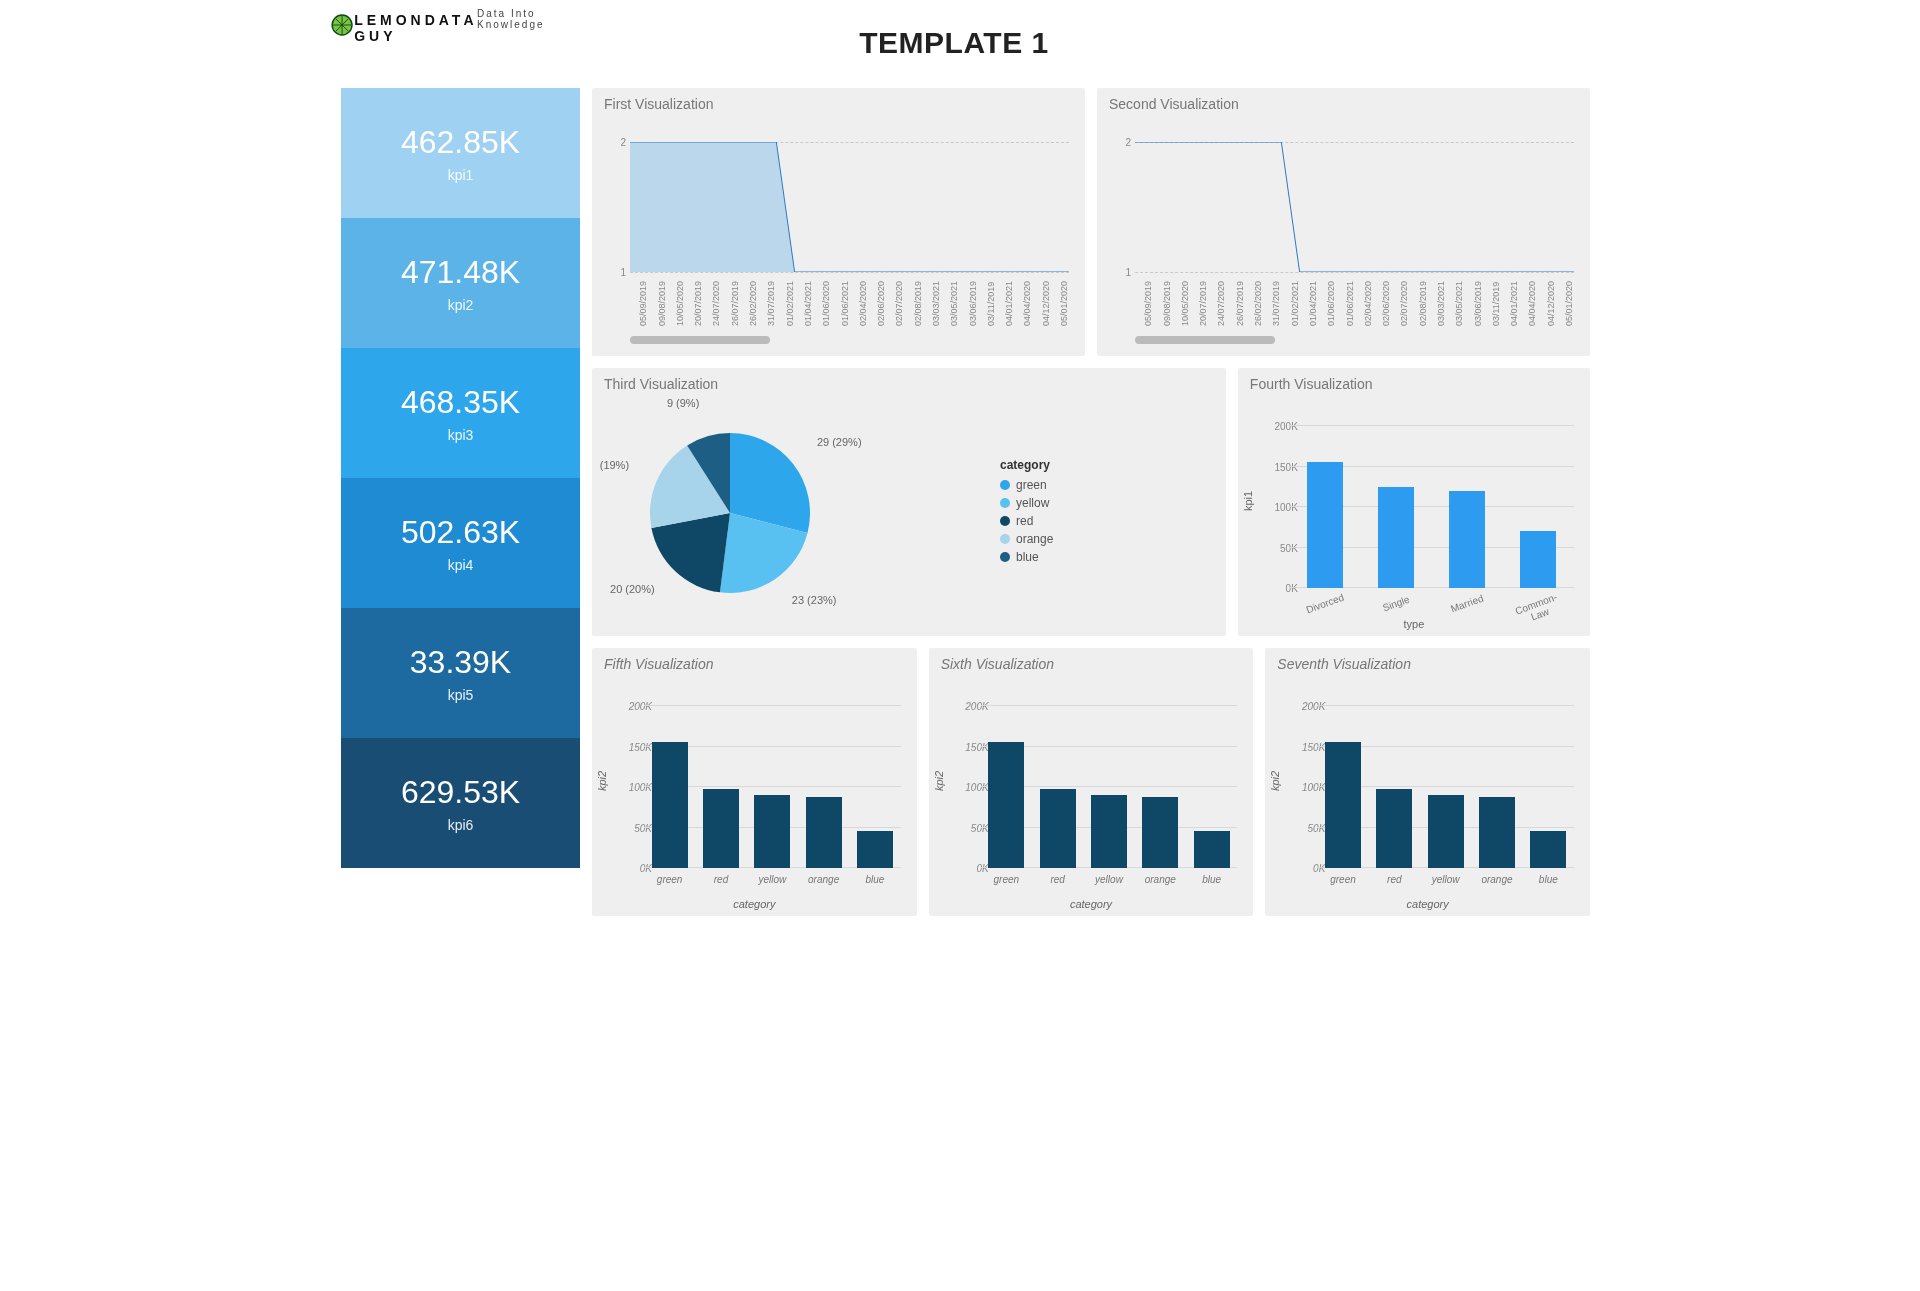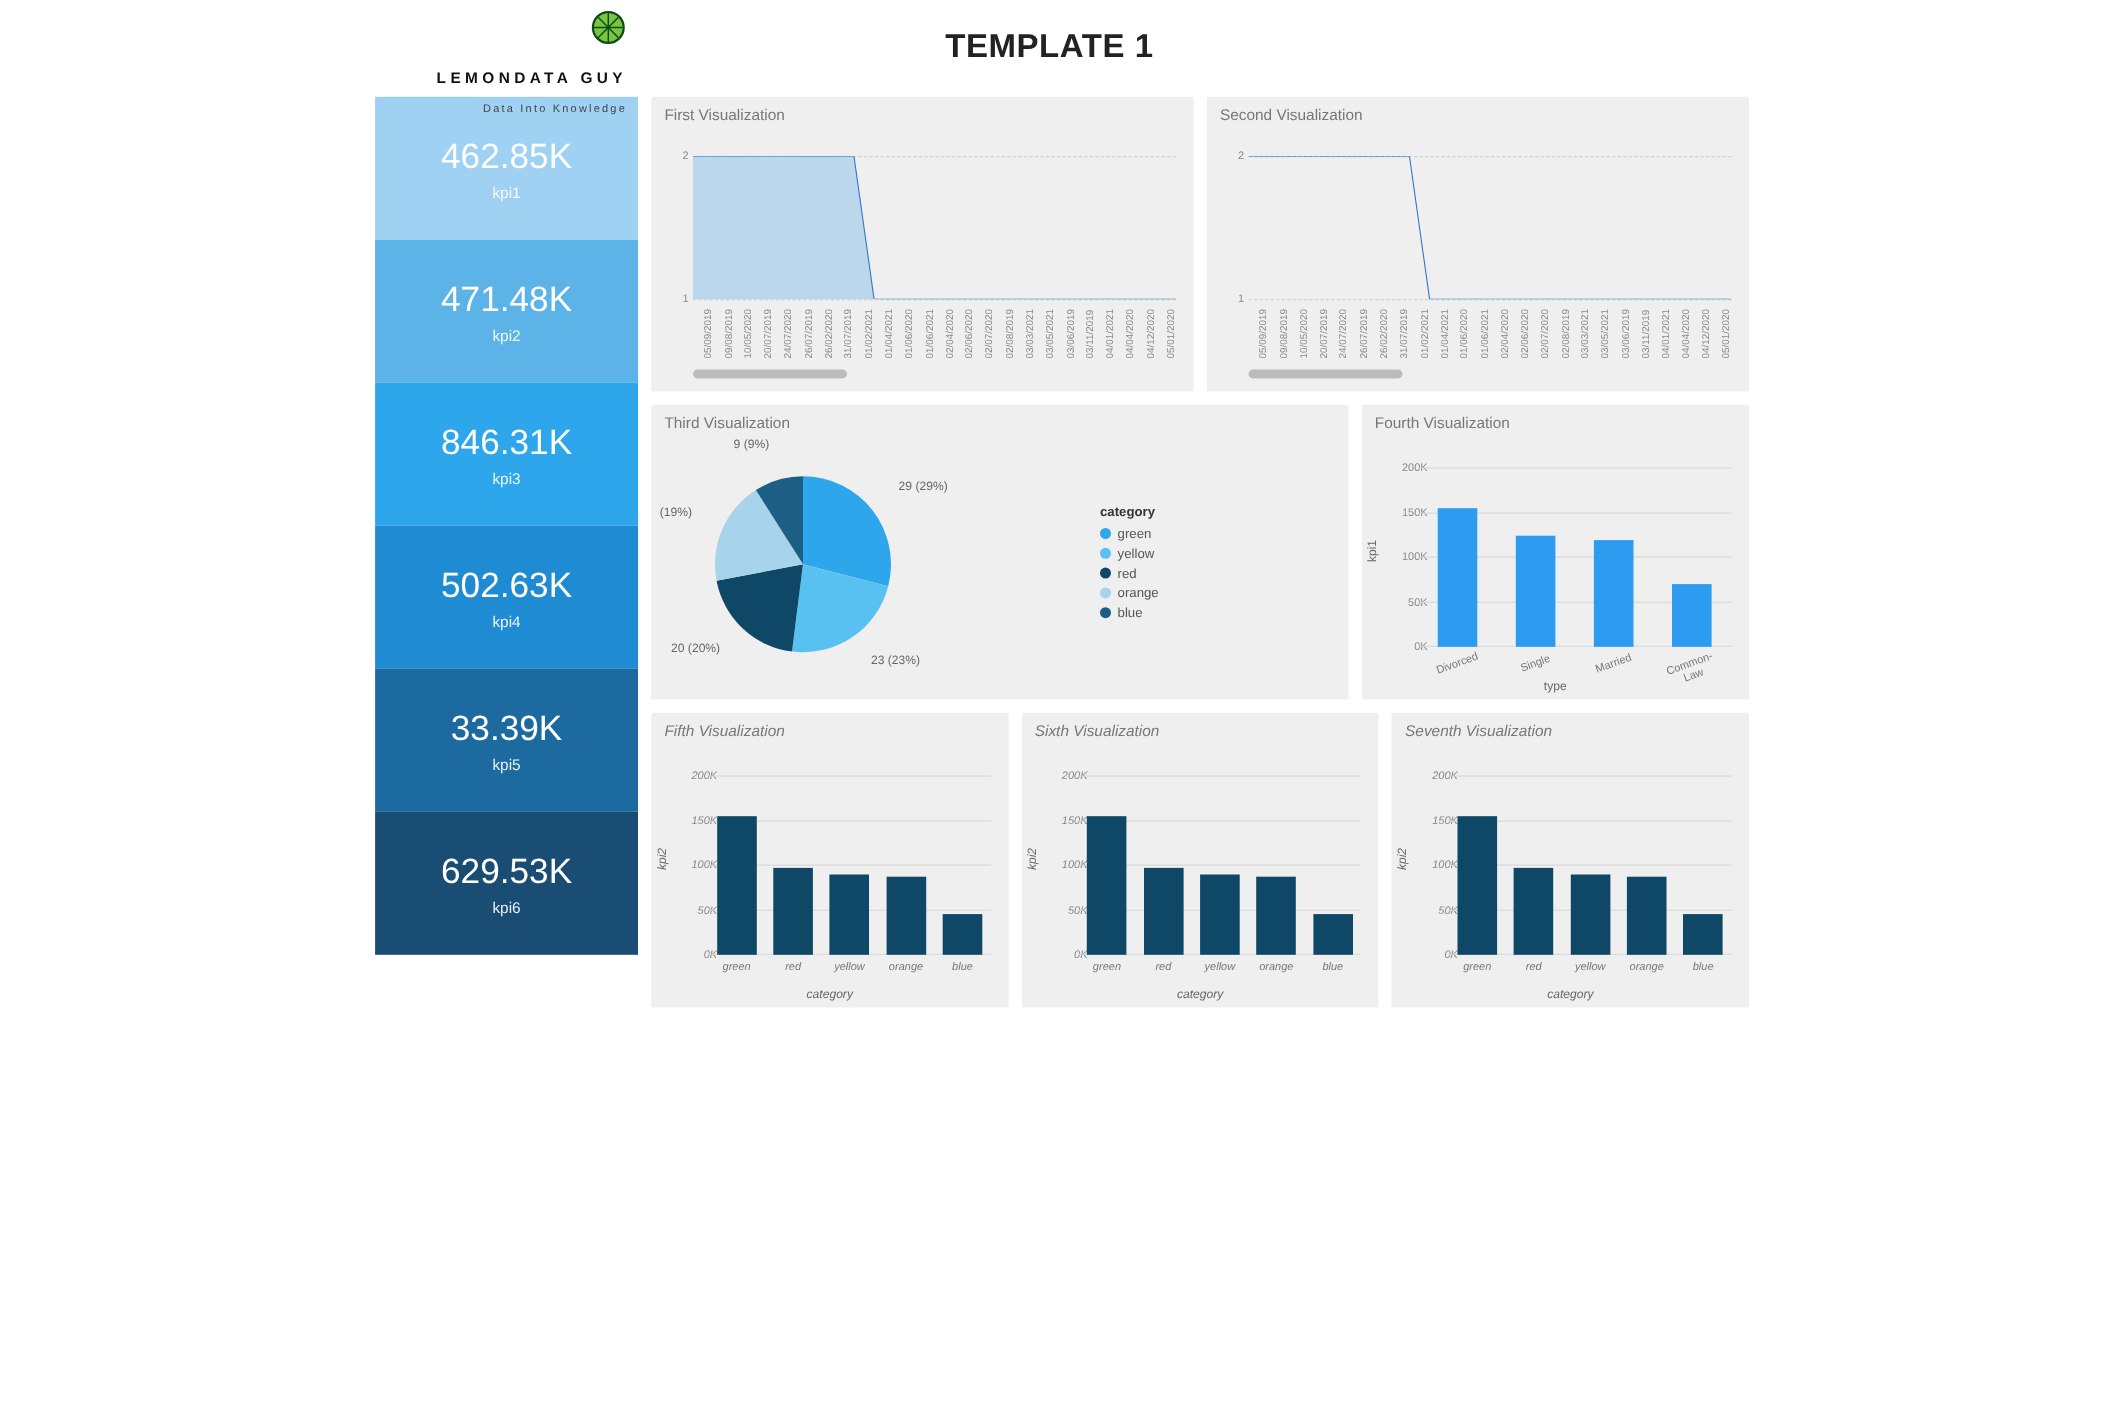--- a/index.html
+++ b/index.html
@@ -12,21 +12,21 @@
     --b3:#2ea6eb;
     --b4:#1f8bd2;
     --b5:#1d6aa0;
     --b6:#194d73;
     --dark:#0f4766;
   }
   *{box-sizing:border-box;font-family:"Segoe UI",Arial,sans-serif;}
   body{margin:0;background:#fff;color:var(--text);}
   .page{width:1320px;margin:0 auto;padding:8px 30px 30px 30px;position:relative;}
   .header{display:flex;align-items:flex-start;height:70px;position:relative;}
-  .logo{display:flex;flex-direction:column;align-items:flex-end;width:240px;gap:16px;}
+  .logo{display:flex;flex-direction:row;align-items:flex-start;width:240px;}
   .logo svg{display:block;}
   .title{position:absolute;left:0;right:12px;top:18px;text-align:center;font-size:30px;font-weight:700;color:#222;letter-spacing:.5px;}
   .brand-top{font-size:14px;letter-spacing:4px;font-weight:700;color:#111;margin-top:4px;}
   .brand-sub{font-size:10px;letter-spacing:2px;color:#444;}
   .grid{display:grid;grid-template-columns:250px 1fr;gap:12px;margin-top:10px;}
   .kpis{display:flex;flex-direction:column;padding-left:11px;}
   .kpi{color:#fff;text-align:center;display:flex;flex-direction:column;justify-content:center;height:130px;}
   .kpi .v{font-size:32px;font-weight:300;}
   .kpi .l{font-size:14px;margin-top:6px;opacity:.9;}
   .card{background:var(--card);padding:6px 8px 8px 8px;border-radius:2px;}
@@ -90,21 +90,21 @@
     <div class="kpis" id="kpis">
         <div class="kpi" style="background: rgb(159, 209, 242);">
           <div class="v">462.85K</div>
           <div class="l">kpi1</div>
         </div>
         <div class="kpi" style="background: rgb(91, 179, 232);">
           <div class="v">471.48K</div>
           <div class="l">kpi2</div>
         </div>
         <div class="kpi" style="background: rgb(46, 166, 235);">
-          <div class="v">846.31K</div>
+          <div class="v">468.35K</div>
           <div class="l">kpi3</div>
         </div>
         <div class="kpi" style="background: rgb(31, 139, 210);">
           <div class="v">502.63K</div>
           <div class="l">kpi4</div>
         </div>
         <div class="kpi" style="background: rgb(29, 106, 160);">
           <div class="v">33.39K</div>
           <div class="l">kpi5</div>
         </div>

